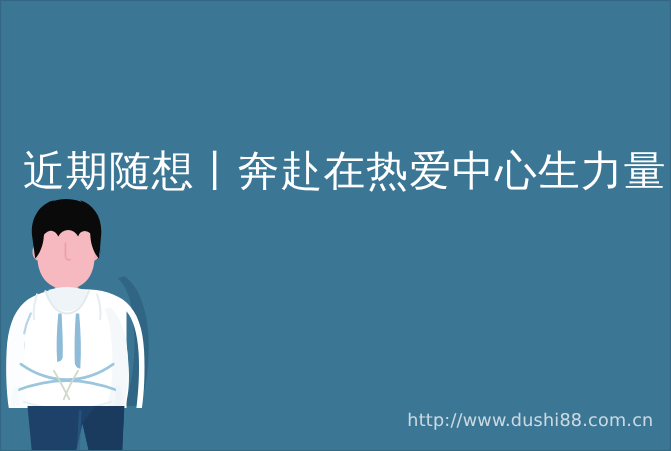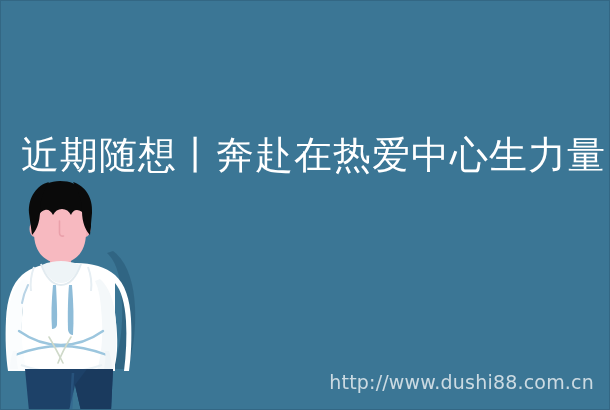--- a/index.html
+++ b/index.html
@@ -35,21 +35,21 @@
     margin-left: 20px;
   }
 
   
   #watermark {
     position: absolute;
     right: 15px;
     bottom: 19px;
     color: rgba(235, 240, 243, 0.82);
     font-family: "DejaVu Sans", "Liberation Sans", sans-serif;
-    font-size: 19px;
+    font-size: 16px;
     line-height: 16px;
     letter-spacing: 0.2px;
     white-space: nowrap;
   }
 
   
   #figure {
     position: absolute;
     left: 0px;
     top: 178px;

